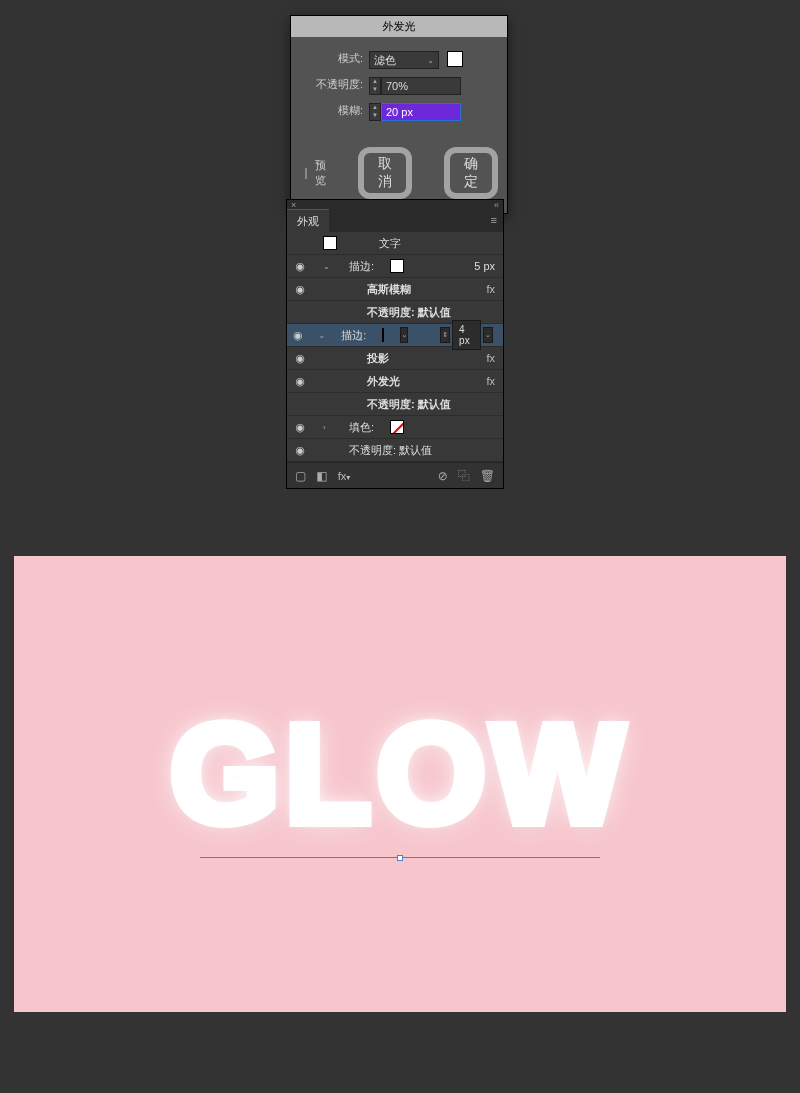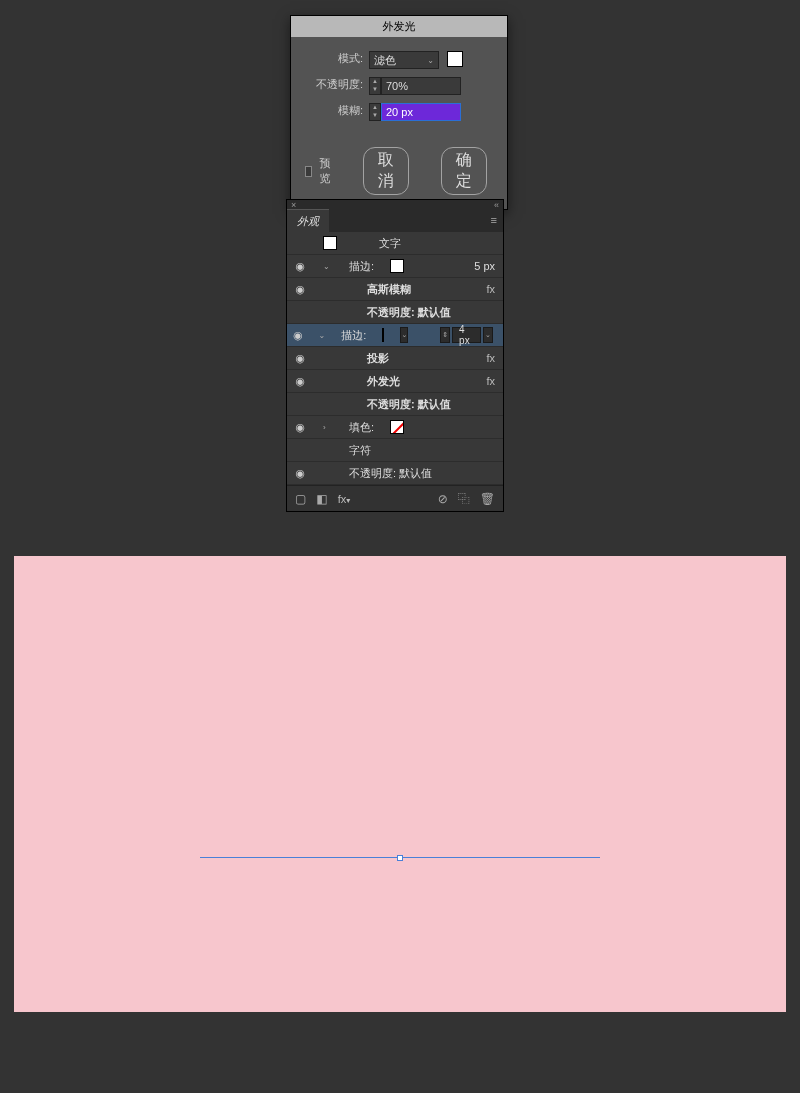--- a/index.html
+++ b/index.html
@@ -21,50 +21,50 @@
   .chev { font-size:8px; color:#aaa; }
   .swatch { width:16px; height:16px; background:#fff; border:1px solid #000; margin-left:8px; }
   .numfield { display:flex; align-items:center; }
   .spin { width:12px; height:18px; background:#3a3a3a; border:1px solid #222; display:flex; flex-direction:column; }
   .spin div { flex:1; font-size:6px; color:#aaa; text-align:center; line-height:7px; }
   .txtfield { background:#3a3a3a; border:1px solid #222; height:18px; width:80px; padding:0 4px; color:#ddd; font-size:11px; display:flex; align-items:center; }
   .txtfield.sel-blue { border:1px solid #2a6fd6; background:#6d28d9; color:#fff; }
   .dfoot { display:flex; align-items:center; gap:8px; padding: 6px 20px 14px 14px; }
   .chk { width:11px; height:11px; border:1px solid #888; background:#3a3a3a; }
   .chklbl { font-size:11px; color:#ccc; margin-right:auto; }
-  .pillbtn { border:1px solid #a3a3a3; border-radius:12px; padding:2px 14px; font-size:16px; color:#ddd; background:transparent;margin-left:24px; }
+  .pillbtn { border:6px solid #a3a3a3; border-radius:12px; padding:2px 14px; font-size:14px; color:#ddd; background:transparent;margin-left:24px; }
 
   
   .panel {
     position: absolute; left: 286px; top: 199px; width: 218px;
     background: #383838; border:1px solid #000;
   }
   .panel-top { height:10px; background:#2a2a2a; display:flex; align-items:center; padding:0 4px; justify-content:space-between;}
   .xicon { font-size:9px; color:#999; }
   .collapse-icon { font-size:9px; color:#999; }
-  .tabbar { display:flex; align-items:center; height:22px; background:#2a2a2a; position:relative;font-style:italic; }
+  .tabbar { display:flex; align-items:center; height:22px; background:#2a2a2a; position:relative; }
   .tab { font-size:11px; color:#ddd; padding:4px 10px; background:#383838; border-top:1px solid #555; }
   .menu-icon { position:absolute; right:6px; top:4px; font-size:11px; color:#aaa; }
   .plist { font-size:11px; color:#ddd; }
   .prow { display:flex; align-items:center; height:23px; border-bottom:1px solid #2c2c2c; padding:0 8px 0 6px; gap:16px; }
   .prow.selected { background:#3b5168; }
   .eye { width:14px; text-align:center; color:#ccc; font-size:11px; }
   .eye.blank { visibility:hidden; }
   .tw { width:10px; font-size:8px; color:#aaa; }
   .tw.blank { visibility:hidden; }
   .rowlabel { flex:0 0 auto; }
   .rowspacer { flex:1; }
   .thumb-white { width:14px; height:14px; background:#fff; border:1px solid #000; }
   .thumb-grey { width:14px; height:14px; background:#535353; border:1px solid #000; box-shadow: inset 0 0 0 1px #888;}
   .thumb-red { width:14px; height:14px; background:#fff; border:1px solid #000; position:relative; overflow:hidden;}
   .thumb-red::after { content:""; position:absolute; left:-2px; top:6px; width:20px; height:2px; background:#e00; transform:rotate(-45deg);}
   .fxicon { font-size:11px; color:#bbb; }
   .szgroup { display:flex; align-items:center; gap:2px; }
   .szchev { width:12px; height:16px; background:#2c2c2c; border:1px solid #1a1a1a; font-size:7px; color:#aaa; display:flex; align-items:center; justify-content:center;}
-  .szval { height:16px; padding:0 6px; background:#2c2c2c; border:1px solid #1a1a1a; font-size:10px; color:#ddd; display:flex; align-items:center; }
+  .szval { height:30px; padding:0 6px; background:#2c2c2c; border:1px solid #1a1a1a; font-size:10px; color:#ddd; display:flex; align-items:center; }
   .indent1 { padding-left: 18px; font-weight: bold; }
   .panel-foot { display:flex; align-items:center; height:26px; padding:0 8px; background:#323232; border-top:1px solid #222; gap:10px; font-size:12px; color:#aaa;}
   .foot-spacer { flex:1; }
 
   
   .canvas {
     position:absolute; left:14px; top:556px; width:772px; height:456px;
     background:#f7c6cd;
   }
   .glow-text {
@@ -218,25 +218,20 @@
       <span class="rowlabel indent1">不透明度: 默认值</span>
     </div>
 
     <div class="prow">
       <span class="eye">◉</span>
       <span class="tw">›</span>
       <span class="rowlabel">填色:</span>
       <span class="thumb-red"></span>
     </div>
 
-    <div class="prow">
-      <span class="eye blank">◉</span>
-      <span class="tw blank"></span>
-      <span class="rowlabel">字符</span>
-    </div>
 
     <div class="prow">
       <span class="eye">◉</span>
       <span class="tw blank"></span>
       <span class="rowlabel">不透明度: 默认值</span>
     </div>
 
   </div>
 
   <div class="panel-foot">
@@ -244,15 +239,16 @@
     <span>◧</span>
     <span class="fxicon">fx<span style="font-size:8px">▾</span></span>
     <span class="foot-spacer"></span>
     <span>⊘</span>
     <span>⿻</span>
     <span>🗑</span>
   </div>
 </div>
 
 <div class="canvas">
+  <div class="glow-text">GLOW</div>
   <div class="baseline"></div>
   <div class="baseline-handle"></div>
 </div>
 
 </body></html>

